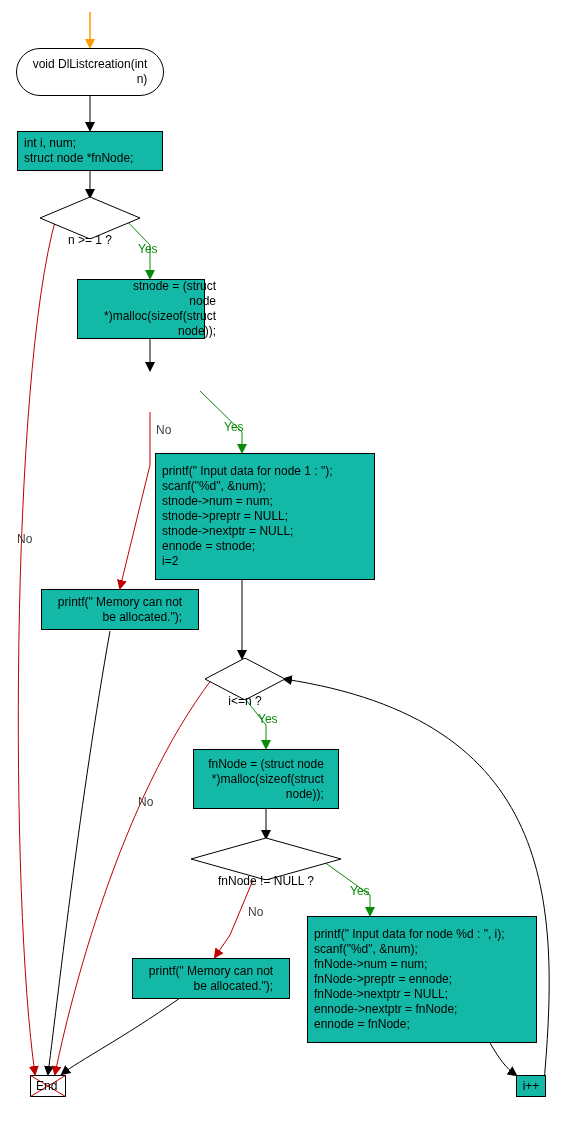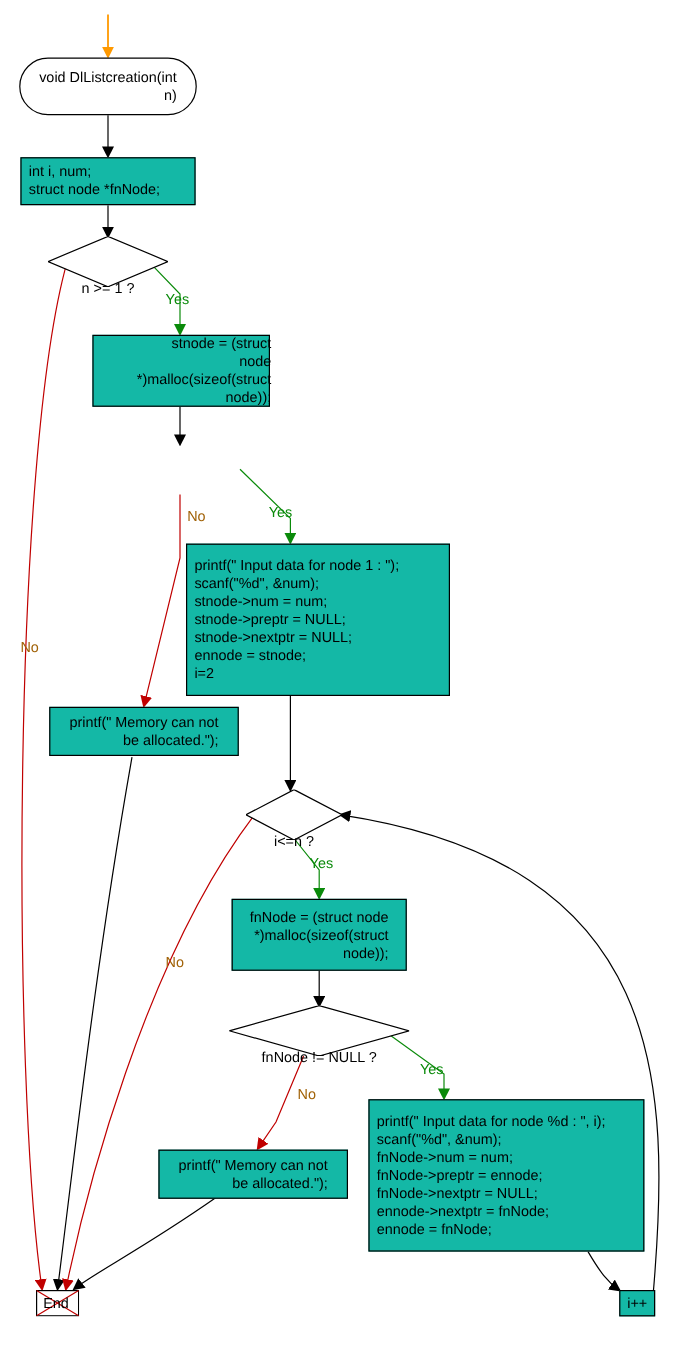--- a/index.html
+++ b/index.html
@@ -73,21 +73,21 @@
     left: 6px;
     top: 50%;
     transform: translateY(-50%);
     z-index: 2;
   }
   .edge-label {
     position: absolute;
     font-size: 12px;
   }
   .edge-label.yes { color: #0a8a0a; }
-  .edge-label.no  { color: #a16207; }
+  .edge-label.no  { color: #404040; }
 </style>
 </head>
 <body>
 
 <div id="stage">
 
   <svg class="edges" viewBox="0 0 565 1121">
     <defs>
       <marker id="arr-black" markerWidth="10" markerHeight="10" refX="8" refY="5" orient="auto" markerUnits="userSpaceOnUse">
         <path d="M0,0 L10,5 L0,10 Z" fill="#000"></path>
@@ -150,21 +150,21 @@
 struct node *fnNode;</span>
   </div>
 
   <div class="node decision" style="left:40px; top:197px; width:100px; height:42px;">
     <svg viewBox="0 0 100 42" preserveAspectRatio="none">
         <polygon points="50,0 100,21 50,42 0,21" fill="#fff" stroke="#000"></polygon>
       </svg>
     <span class="inner">n &gt;= 1 ?</span>
   </div>
 
-  <div class="node rect" style="left:77px; top:279px; width:148px; height:60px;padding-left:44px;">
+  <div class="node rect" style="left:77px; top:279px; width:128px; height:60px;padding-left:44px;">
     <span class="inner">stnode = (struct node
 *)malloc(sizeof(struct
 node));</span>
   </div>
 
 
   <div class="node rect" style="left:155px; top:453px; width:220px; height:127px; text-align:left; justify-content:flex-start;">
     <span class="inner">printf(" Input data for node 1 : ");
 scanf("%d", &amp;num);
 stnode-&gt;num = num;

